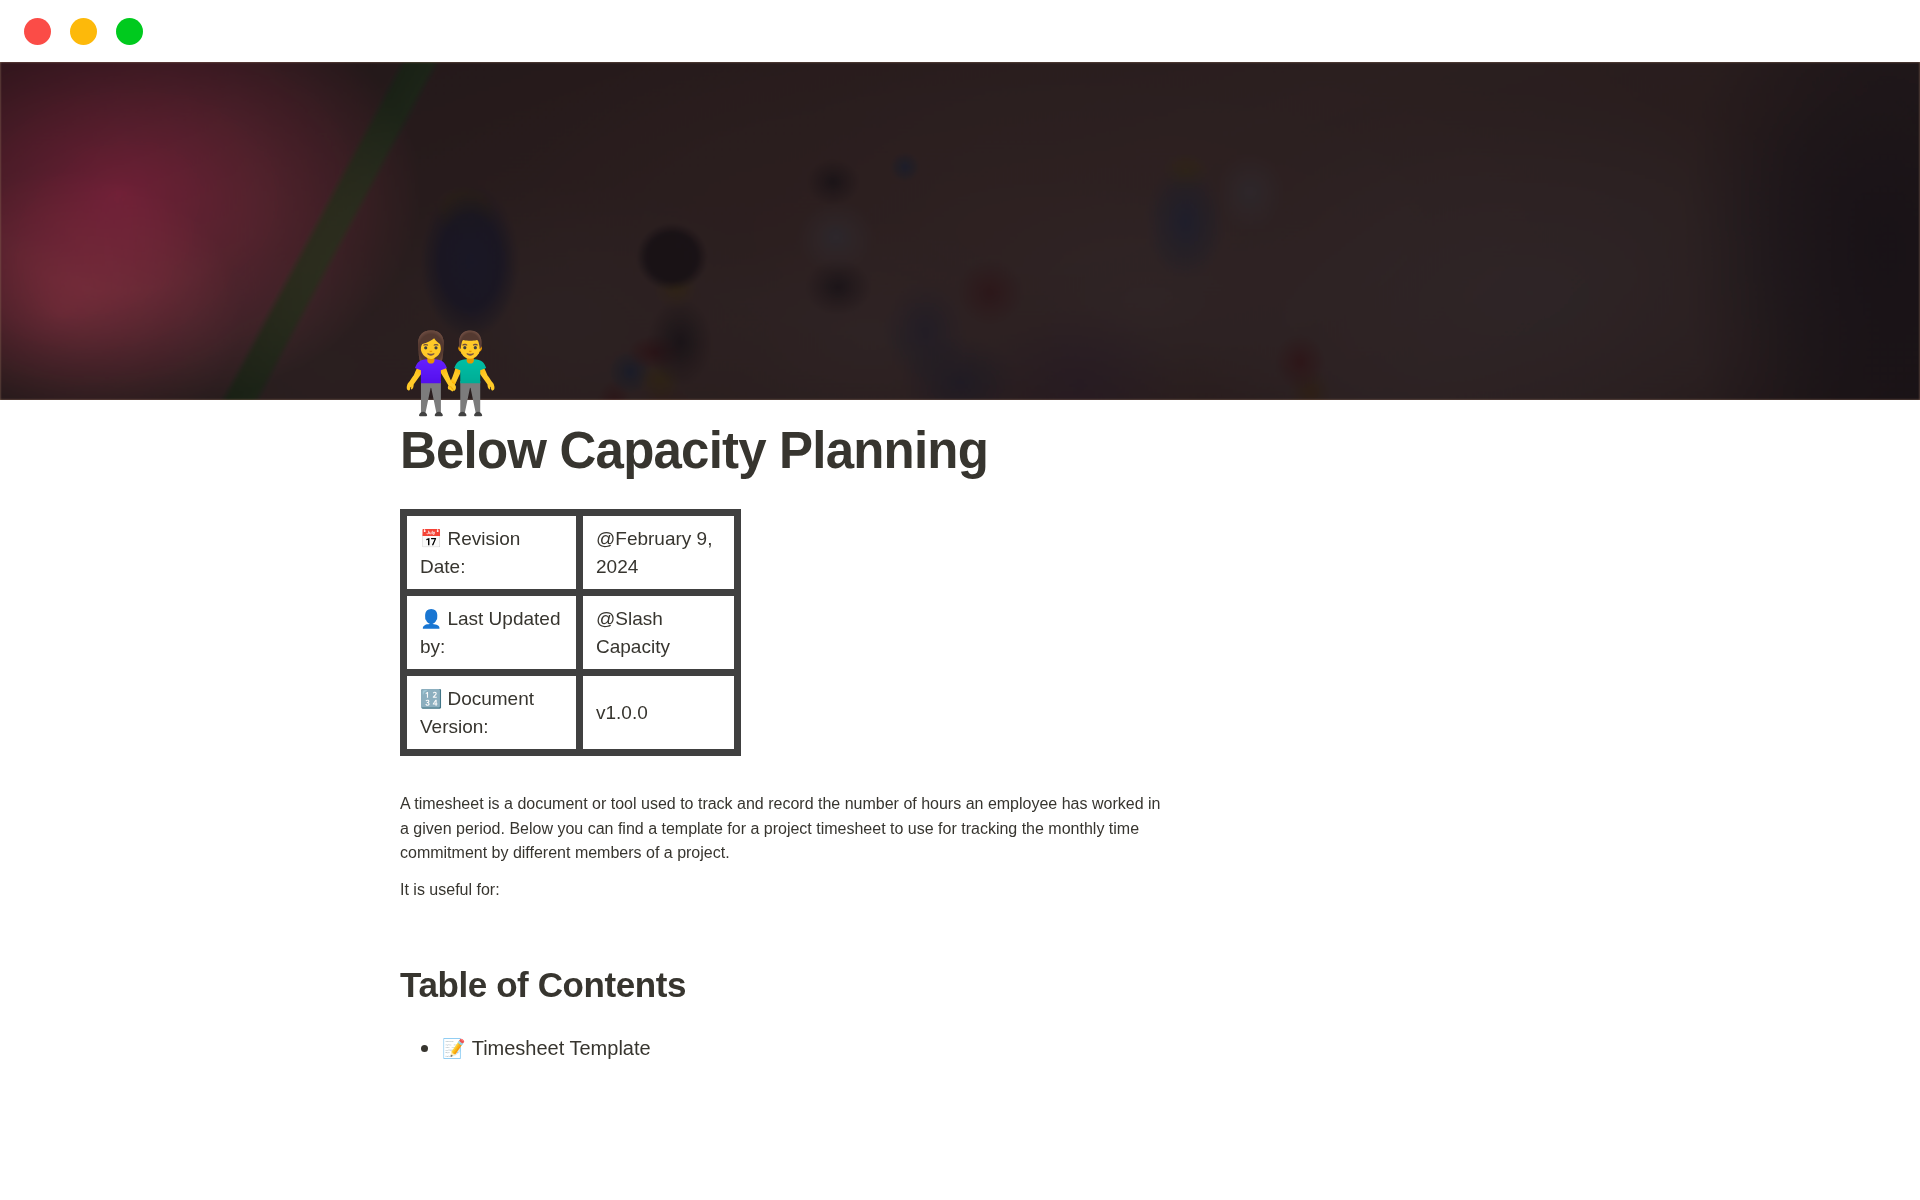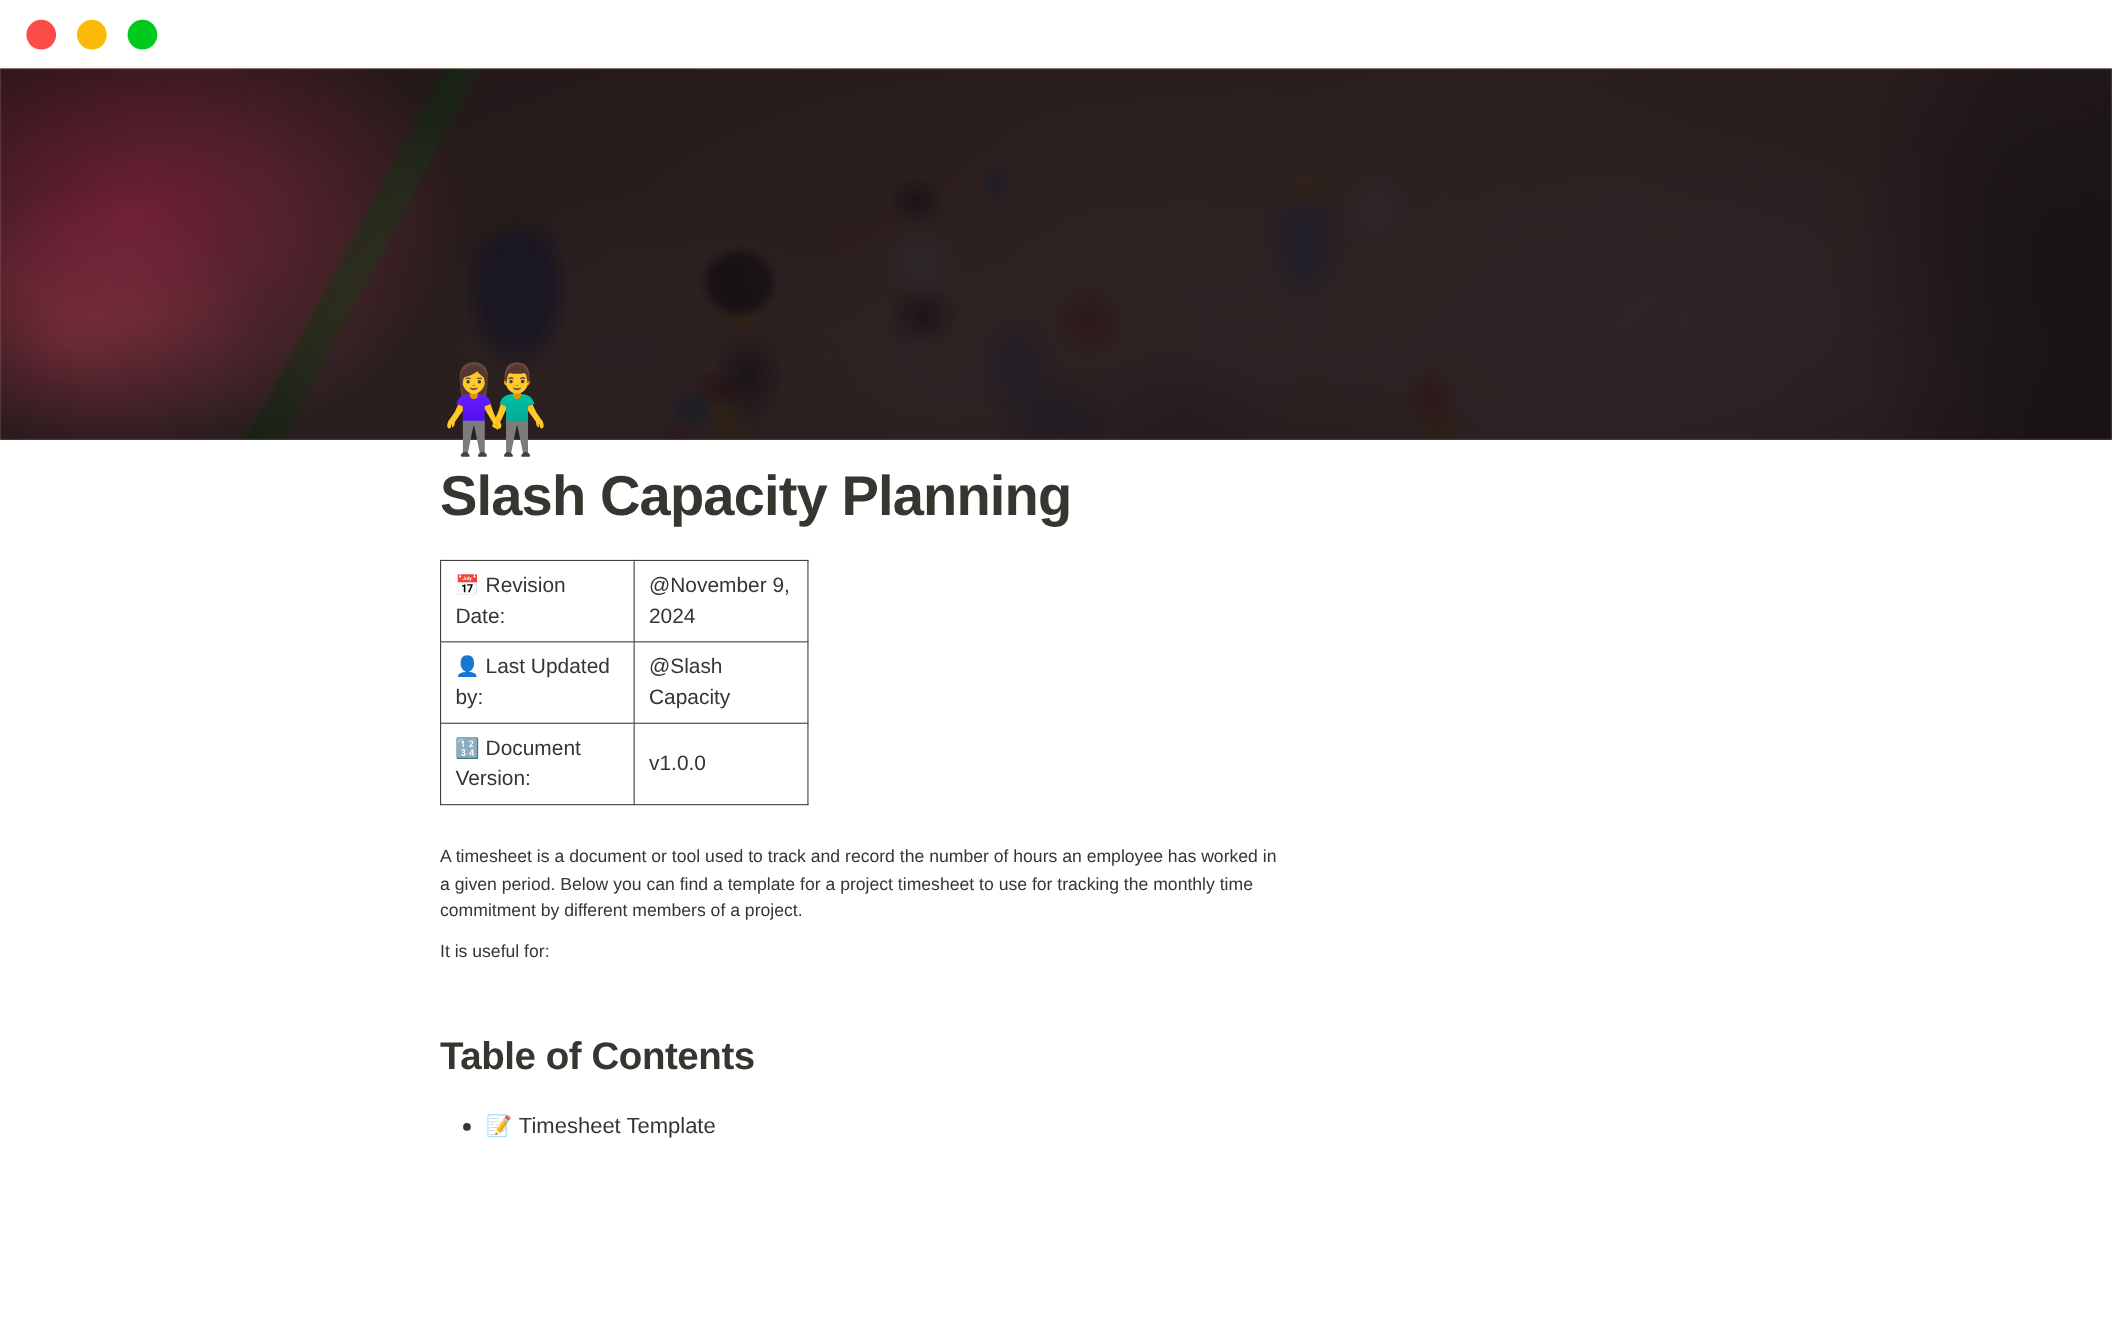--- a/index.html
+++ b/index.html
@@ -155,21 +155,21 @@
     margin-bottom: 30px;
   }
 
   
   table.info-table {
     border-collapse: collapse;
     margin-bottom: 36px;
     table-layout: fixed;
   }
   table.info-table td {
-    border: 1px solid #404040;
+    border: 7px solid #404040;
     padding: 9px 13px;
     font-size: 19px;
     line-height: 1.45;
     color: #37352f;
     vertical-align: middle;
     height: 38px;
   }
   table.info-table td.label-cell { width: 176px; }
   table.info-table td.value-cell { width: 158px; }
   .cell-emoji {
@@ -262,29 +262,29 @@
 
 <div class="cover">
   <div class="cover-photo"></div>
 </div>
 
 <div class="page-icon">👫</div>
 
 <div class="page">
   <div class="content">
 
-    <h1 class="page-title">Slash Capacity Planning</h1>
+    <h1 class="page-title">Below Capacity Planning</h1>
 
     <table class="info-table">
       <tbody>
         <tr>
           <td class="label-cell">
             <span class="cell-emoji">📅</span><span>Revision Date:</span>
           </td>
-          <td class="value-cell">@November 9, 2024</td>
+          <td class="value-cell">@February 9, 2024</td>
         </tr>
         <tr>
           <td class="label-cell">
             <span class="cell-emoji">👤</span><span>Last Updated by:</span>
           </td>
           <td class="value-cell">@Slash Capacity</td>
         </tr>
         <tr>
           <td class="label-cell">
             <span class="cell-emoji">🔢</span><span>Document Version:</span>

